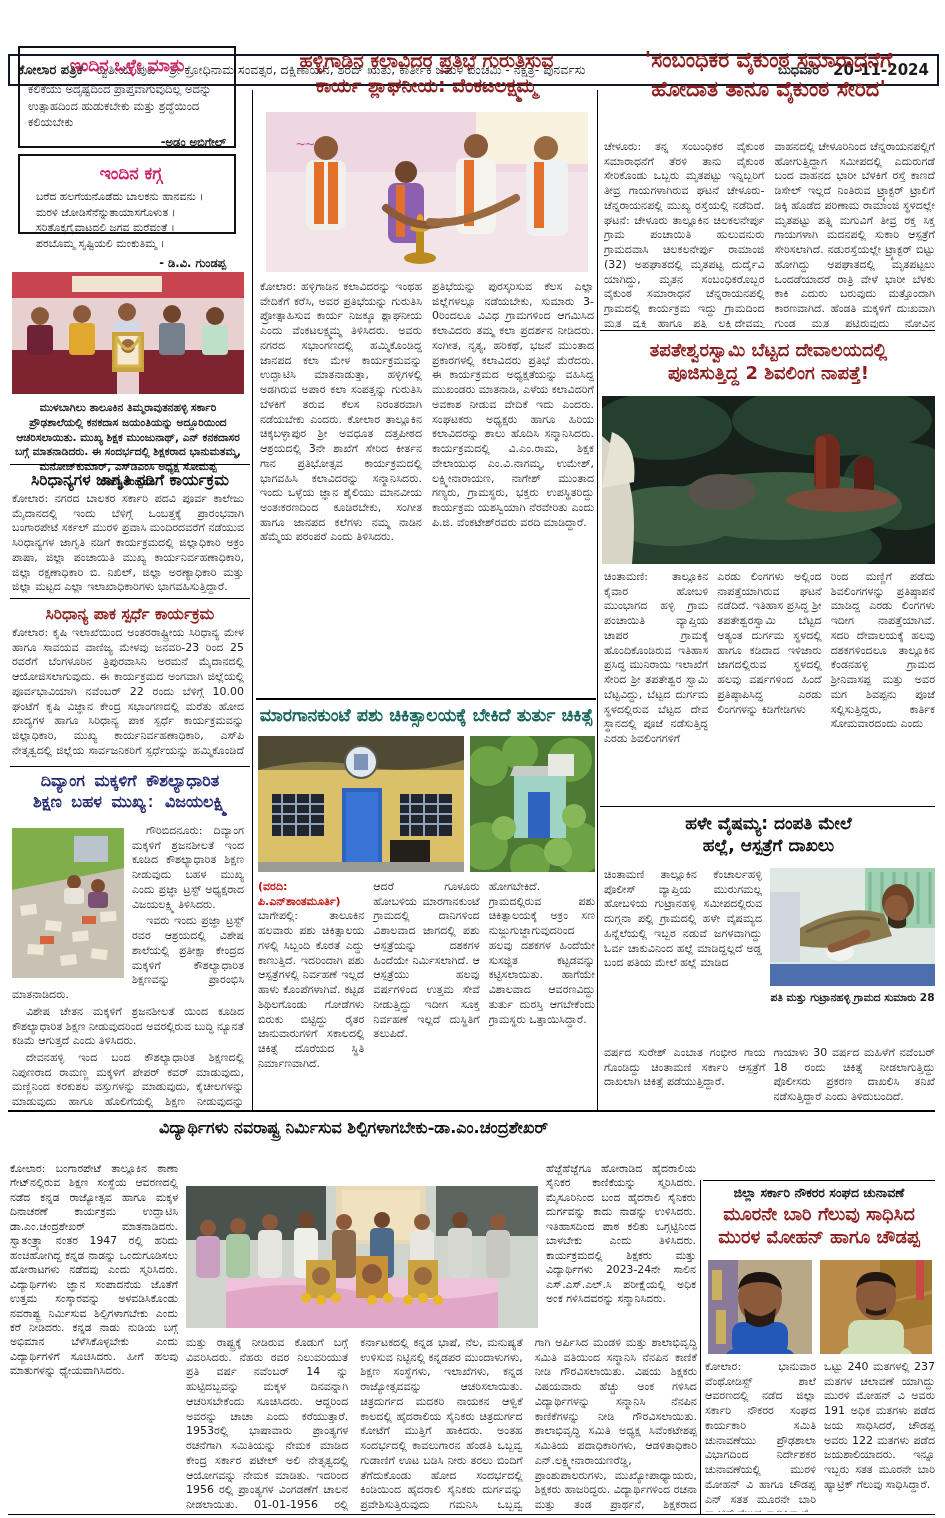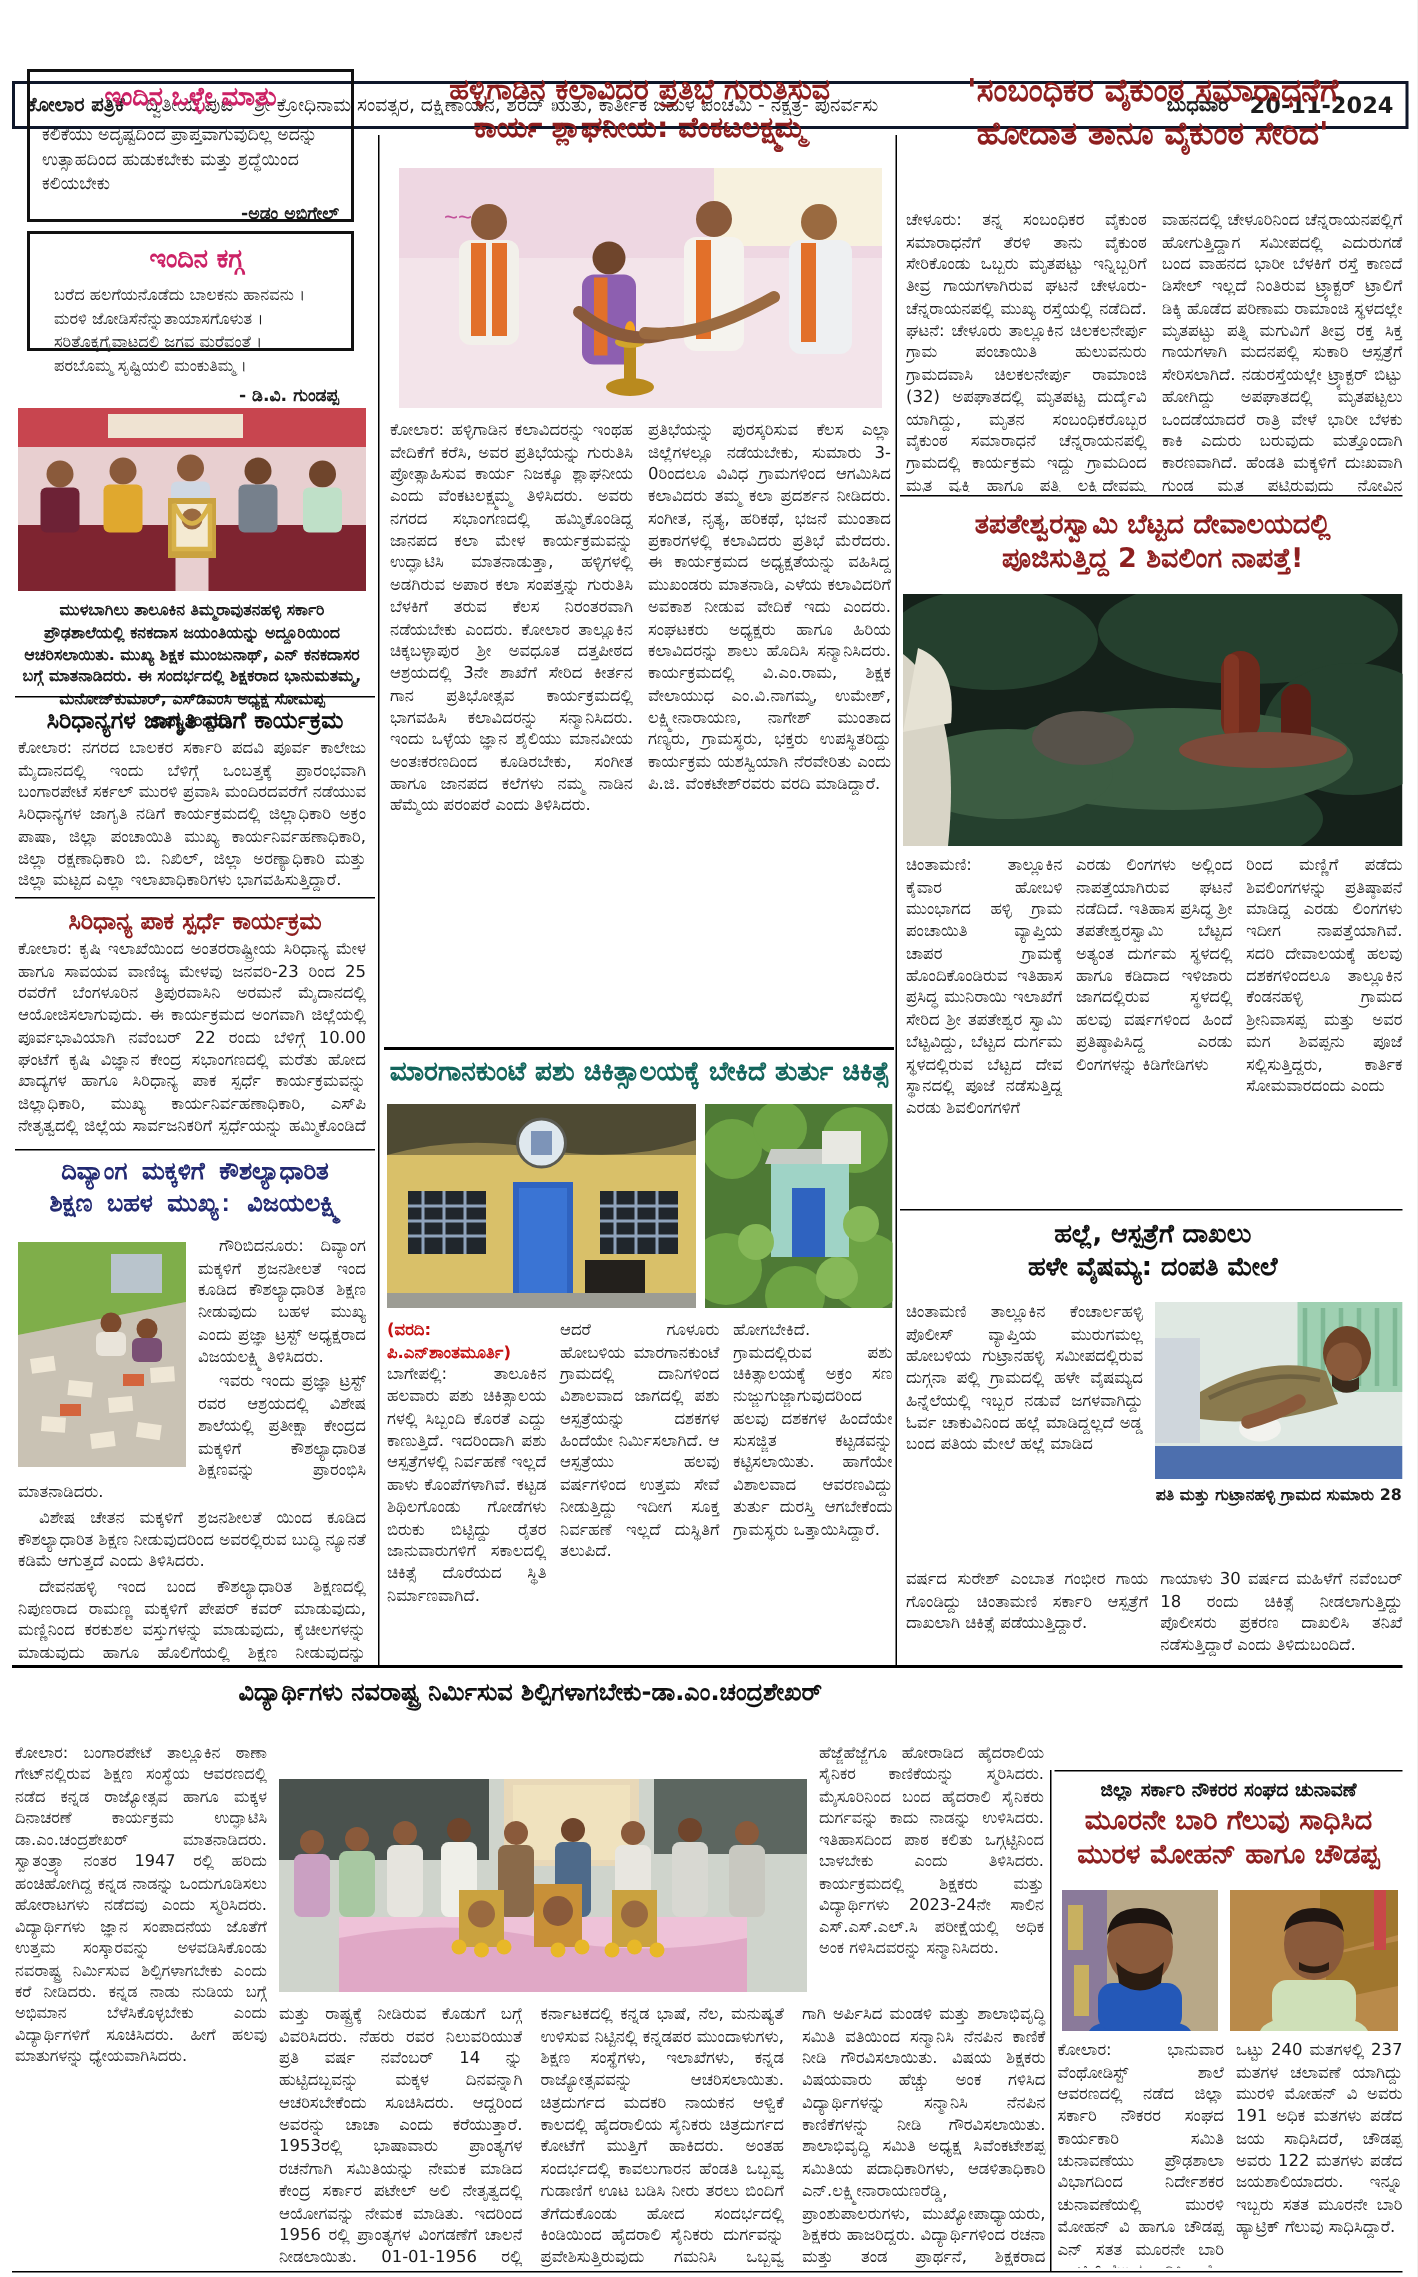--- a/index.html
+++ b/index.html
@@ -268,22 +268,22 @@
   </svg>
 
   <div class="abs cols" style="left:604px;top:570px;width:331px;height:234px;gap:9px;">
     <div class="bt" style="overflow:hidden;">ಚಿಂತಾಮಣಿ: ತಾಲ್ಲೂಕಿನ ಕೈವಾರ ಹೋಬಳಿ ಮುಂಭಾಗದ ಹಳ್ಳಿ ಗ್ರಾಮ ಪಂಚಾಯಿತಿ ವ್ಯಾಪ್ತಿಯ ಚಾಪರ ಗ್ರಾಮಕ್ಕೆ ಹೊಂದಿಕೊಂಡಿರುವ ಇತಿಹಾಸ ಪ್ರಸಿದ್ಧ ಮುನಿರಾಯಿ ಇಲಾಖೆಗೆ ಸೇರಿದ ಶ್ರೀ ತಪತೇಶ್ವರ ಸ್ವಾಮಿ ಬೆಟ್ಟವಿದ್ದು, ಬೆಟ್ಟದ ದುರ್ಗಮ ಸ್ಥಳದಲ್ಲಿರುವ ಬೆಟ್ಟದ ದೇವ ಸ್ಥಾನದಲ್ಲಿ ಪೂಜೆ ನಡೆಸುತ್ತಿದ್ದ ಎರಡು ಶಿವಲಿಂಗಗಳಿಗೆ</div>
     <div class="bt" style="overflow:hidden;">ಎರಡು ಲಿಂಗಗಳು ಅಲ್ಲಿಂದ ನಾಪತ್ತೆಯಾಗಿರುವ ಘಟನೆ ನಡೆದಿದೆ. ಇತಿಹಾಸ ಪ್ರಸಿದ್ಧ ಶ್ರೀ ತಪತೇಶ್ವರಸ್ವಾಮಿ ಬೆಟ್ಟದ ಅತ್ಯಂತ ದುರ್ಗಮ ಸ್ಥಳದಲ್ಲಿ ಹಾಗೂ ಕಡಿದಾದ ಇಳಿಜಾರು ಜಾಗದಲ್ಲಿರುವ ಸ್ಥಳದಲ್ಲಿ ಹಲವು ವರ್ಷಗಳಿಂದ ಹಿಂದೆ ಪ್ರತಿಷ್ಠಾಪಿಸಿದ್ದ ಎರಡು ಲಿಂಗಗಳನ್ನು ಕಿಡಿಗೇಡಿಗಳು</div>
     <div class="bt" style="overflow:hidden;">ರಿಂದ ಮಣ್ಣಿಗೆ ಪಡೆದು ಶಿವಲಿಂಗಗಳನ್ನು ಪ್ರತಿಷ್ಠಾಪನೆ ಮಾಡಿದ್ದ ಎರಡು ಲಿಂಗಗಳು ಇದೀಗ ನಾಪತ್ತೆಯಾಗಿವೆ. ಸದರಿ ದೇವಾಲಯಕ್ಕೆ ಹಲವು ದಶಕಗಳಿಂದಲೂ ತಾಲ್ಲೂಕಿನ ಕೆಂಡನಹಳ್ಳಿ ಗ್ರಾಮದ ಶ್ರೀನಿವಾಸಪ್ಪ ಮತ್ತು ಅವರ ಮಗ ಶಿವಪ್ಪನು ಪೂಜೆ ಸಲ್ಲಿಸುತ್ತಿದ್ದರು, ಕಾರ್ತಿಕ ಸೋಮವಾರದಂದು ಎಂದು</div>
   </div>
 
   <div class="abs rule-h thin" style="left:600px;top:806px;width:335px;"></div>
   <div class="abs head black" style="left:602px;top:812px;width:333px;font-size:17px;">
+    <div>ಹಳೇ ವೈಷಮ್ಯ: ದಂಪತಿ ಮೇಲೆ</div>
     <div>ಹಲ್ಲೆ, ಆಸ್ಪತ್ರೆಗೆ ದಾಖಲು</div>
-    <div>ಹಳೇ ವೈಷಮ್ಯ: ದಂಪತಿ ಮೇಲೆ</div>
   </div>
   <div class="abs" style="left:604px;top:868px;width:331px;">
     <div style="display:flex;gap:8px;">
       <div class="bt" style="width:158px;height:172px;overflow:hidden;">ಚಿಂತಾಮಣಿ ತಾಲ್ಲೂಕಿನ ಕೆಂಚಾರ್ಲಹಳ್ಳಿ ಪೊಲೀಸ್ ವ್ಯಾಪ್ತಿಯ ಮುರುಗಮಲ್ಲ ಹೋಬಳಿಯ ಗುಟ್ರಾನಹಳ್ಳಿ ಸಮೀಪದಲ್ಲಿರುವ ದುಗ್ಗನಾ ಪಲ್ಲಿ ಗ್ರಾಮದಲ್ಲಿ ಹಳೇ ವೈಷಮ್ಯದ ಹಿನ್ನೆಲೆಯಲ್ಲಿ ಇಬ್ಬರ ನಡುವೆ ಜಗಳವಾಗಿದ್ದು ಓರ್ವ ಚಾಕುವಿನಿಂದ ಹಲ್ಲೆ ಮಾಡಿದ್ದಲ್ಲದೆ ಅಡ್ಡ ಬಂದ ಪತಿಯ ಮೇಲೆ ಹಲ್ಲೆ ಮಾಡಿದ</div>
       <div style="width:165px;">
         <svg width="165" height="118" viewBox="0 0 165 118">
           <rect width="165" height="118" fill="#dfe8e2"></rect>
           <rect x="95" y="0" width="70" height="60" fill="#9fd0b2"></rect>
           <g stroke="#7fb895" stroke-width="3">
               <path d="M100 4 v52 M112 4 v52 M124 4 v52 M136 4 v52 M148 4 v52 M160 4 v52"></path>

